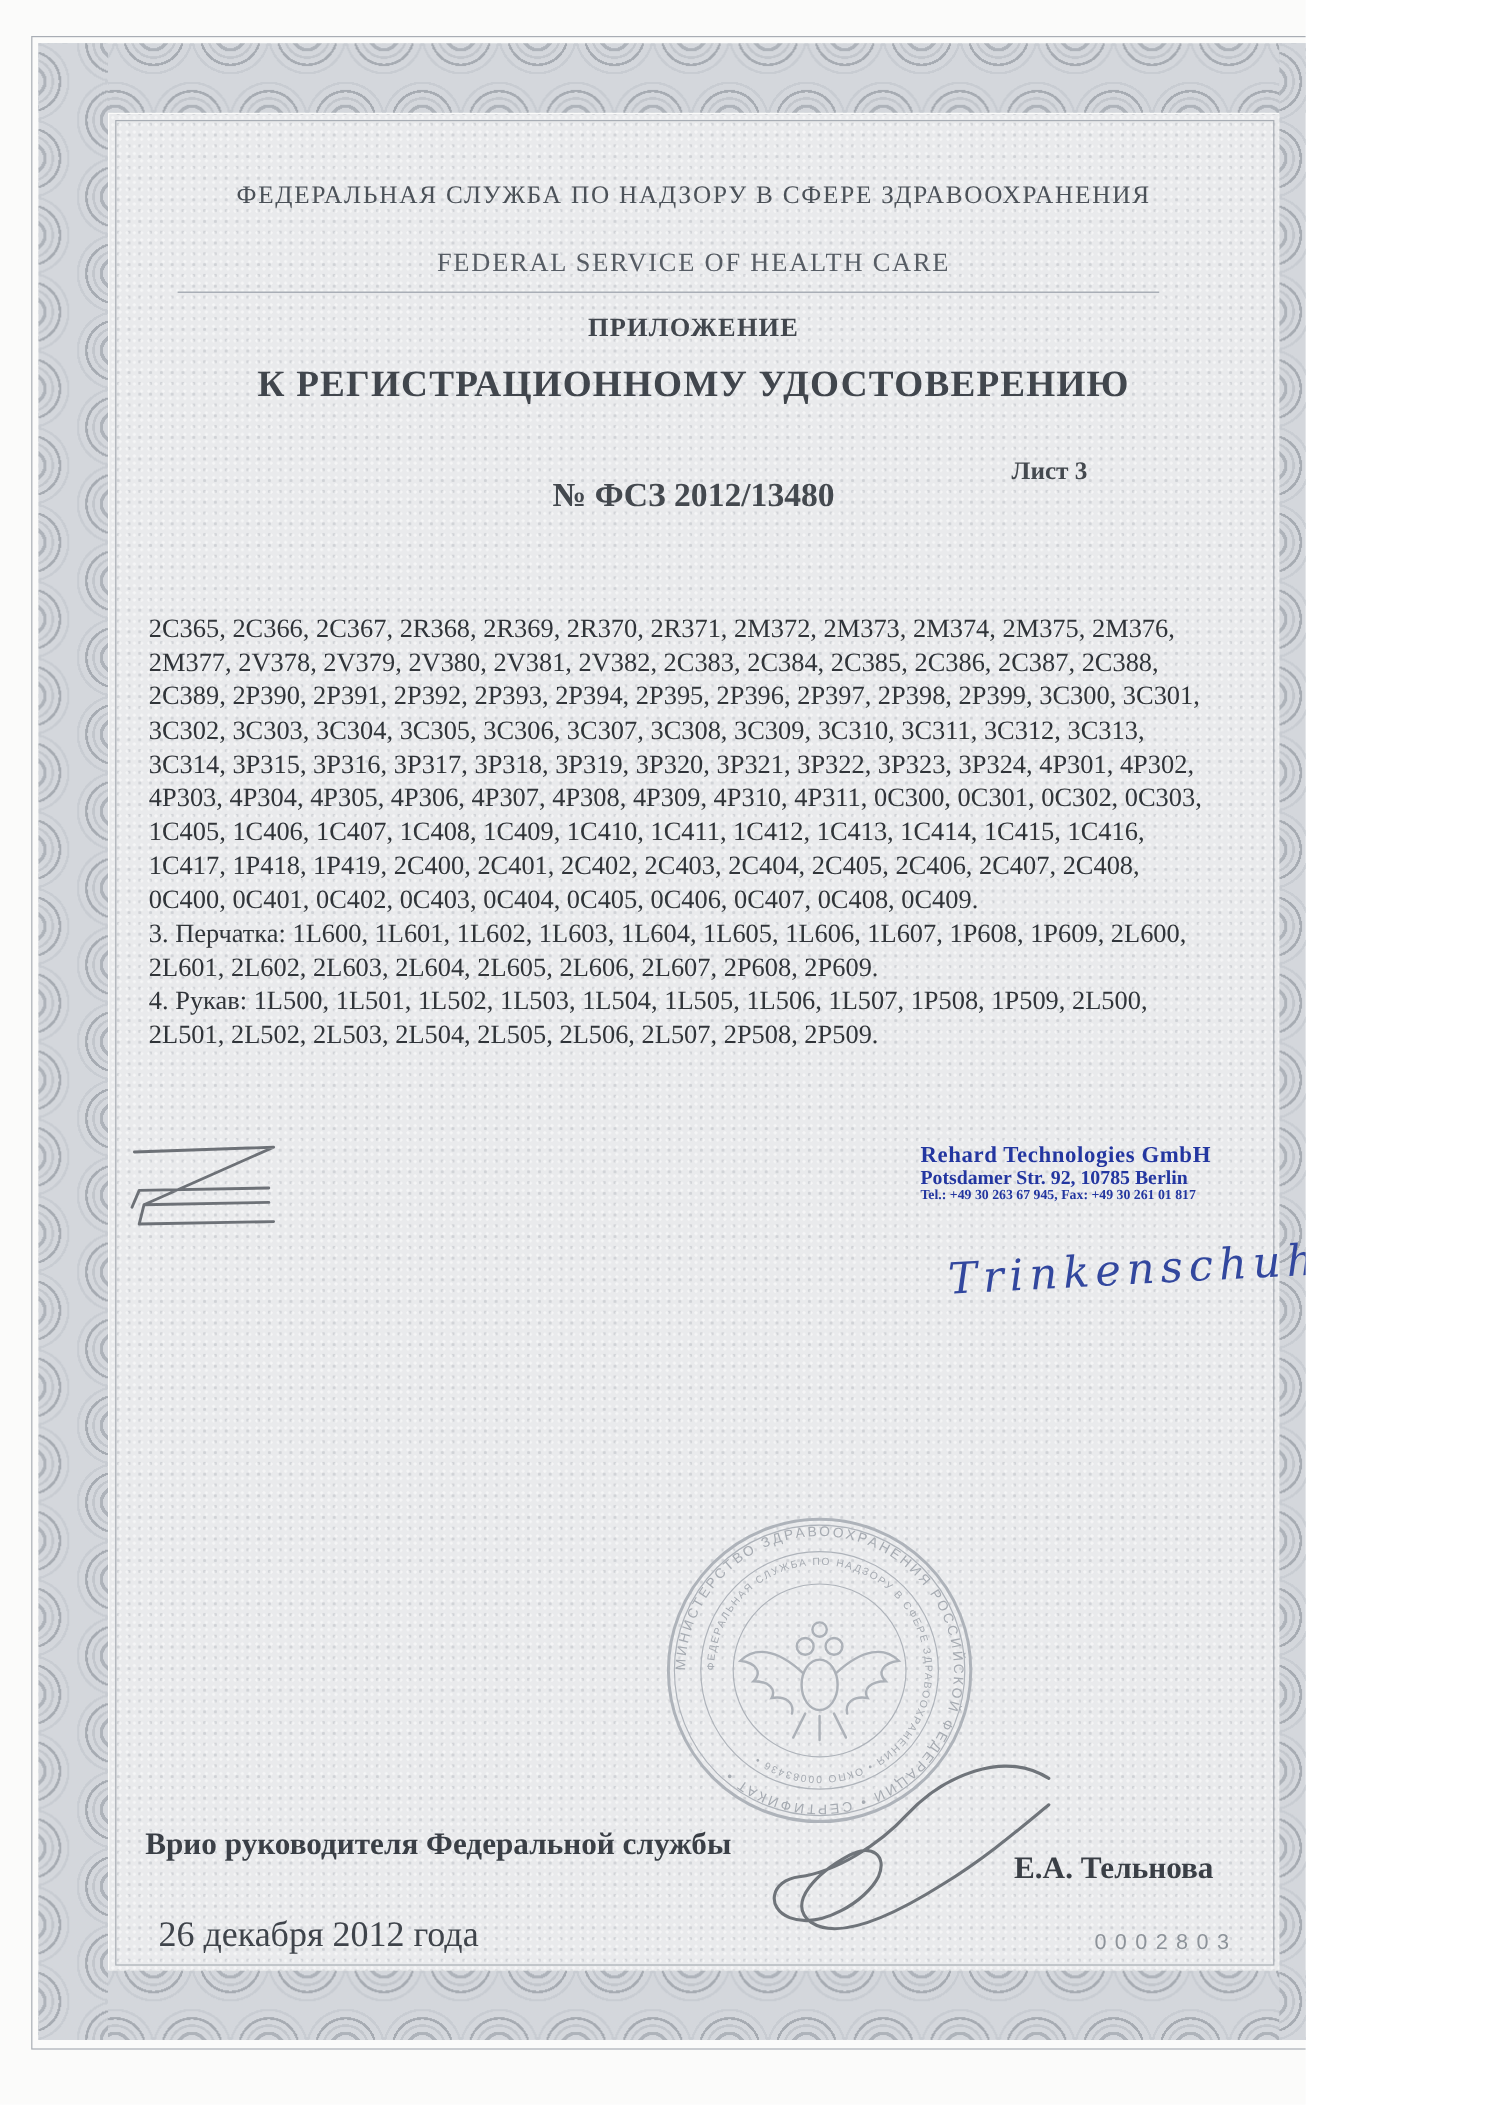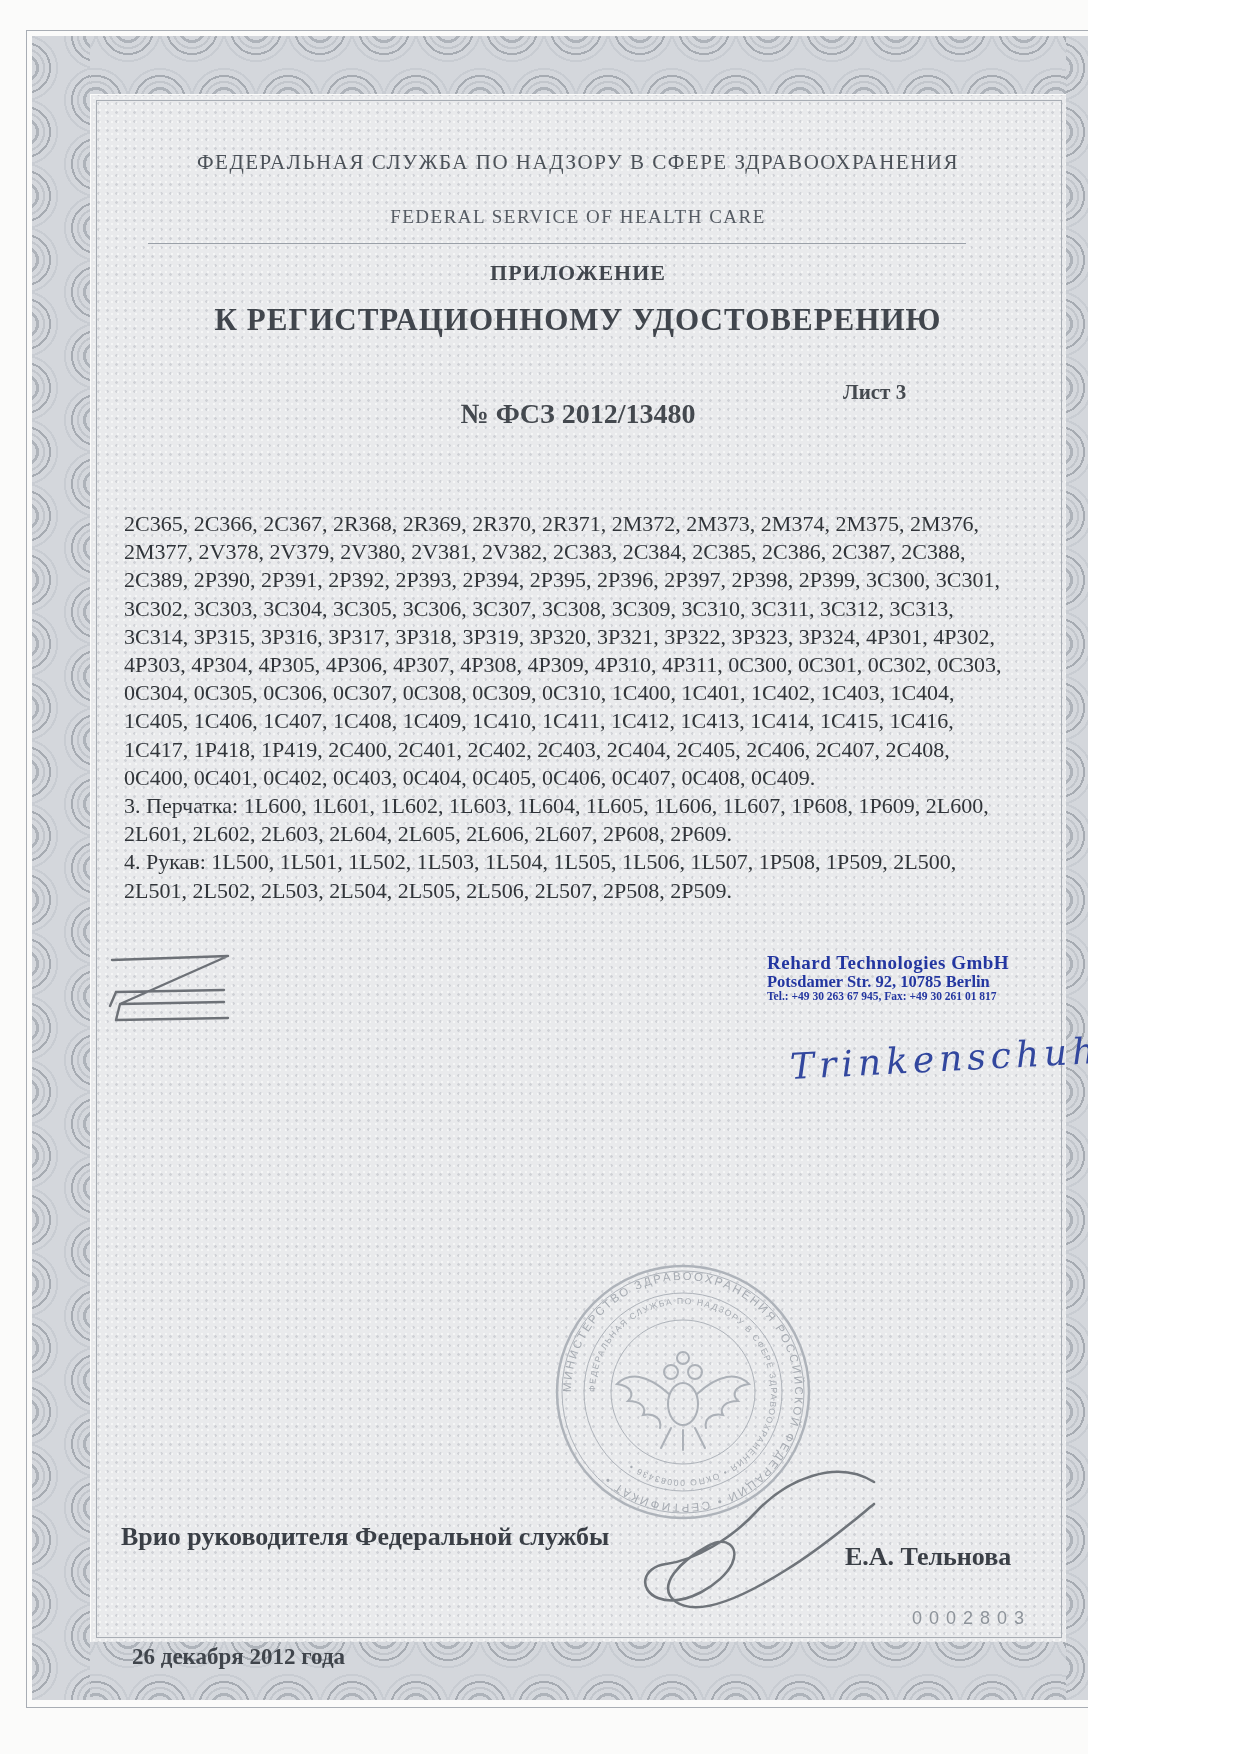--- a/index.html
+++ b/index.html
@@ -26,37 +26,37 @@
      radial-gradient(circle at 112% 50%, transparent 0 11px, #aeb3ba 11px 14px, transparent 14px 18px, #c2c6cc 18px 20px, transparent 20px 24px, #a6abb2 24px 26px, transparent 26px 31px, #c8ccd2 31px 33px, transparent 33px);
      background-size:58px 64px;background-position:0 0,0 32px;}
   .band-top{left:32px;top:36px;width:1092px;height:58px;}
   .band-bottom{left:32px;top:1642px;width:1092px;height:58px;}
   .band-left{left:32px;top:36px;width:58px;height:1664px;}
   .band-right{left:1066px;top:36px;width:58px;height:1664px;}
   
   .abs{position:absolute;}
   .center{left:96px;width:964px;text-align:center;}
   .hdr-ru{top:150px;font-size:21px;letter-spacing:1.5px;color:#4b5158;}
-  .hdr-en{top:206px;font-size:19px;letter-spacing:1.5px;color:#565c64;}
+  .hdr-en{top:206px;font-size:22px;letter-spacing:1.5px;color:#565c64;}
   .rule{left:148px;top:243px;width:818px;height:0;border-top:1px solid #9aa0a8;}
   .title1{top:260px;font-size:22px;font-weight:bold;letter-spacing:1px;color:#41464d;}
   .title2{top:302px;font-size:31px;font-weight:bold;letter-spacing:1px;color:#41464d;}
   .attach{top:360px;font-size:28px;font-weight:bold;letter-spacing:2px;color:#44494f;}
   .attach-no{top:398px;font-size:28px;font-weight:bold;color:#44494f;}
   .sheet{left:843px;top:380px;font-size:21px;font-weight:bold;color:#44494f;}
   .codes{left:124px;top:510px;width:930px;font-size:22px;line-height:28.2px;color:#303439;}
   .blue-stamp{left:767px;top:953px;color:#2336a0;line-height:1.05;}
   .blue-stamp .l1{font-size:19px;font-weight:bold;letter-spacing:.5px;}
   .blue-stamp .l2{font-size:16.5px;font-weight:bold;}
   .blue-stamp .l3{font-size:11.5px;font-weight:bold;}
   .handwriting{left:790px;top:1038px;font-size:36px;font-style:italic;color:#32479e;
                letter-spacing:5px;transform:rotate(-3deg);font-family:"DejaVu Serif", serif;}
   .sig-line1{left:121px;top:1522px;font-size:26px;font-weight:bold;color:#3a3f46;}
   .sig-line2{left:121px;top:1558px;font-size:26px;font-weight:bold;color:#3a3f46;}
-  .sig-date{left:132px;top:1596px;font-size:23px;font-weight:bold;color:#3f444b;margin-top:48px;}
+  .sig-date{left:132px;top:1596px;font-size:30px;font-weight:normal;color:#3f444b;}
   .signer{left:845px;top:1542px;font-size:26px;font-weight:bold;color:#3a3f46;}
   .serial{left:912px;top:1608px;font-size:18px;letter-spacing:7px;color:#8d939a;
           font-family:"Liberation Sans", sans-serif;}
   .margin-note{left:1156px;top:1524px;width:460px;font-size:21px;color:#1e1e1e;
                font-family:"Liberation Sans", sans-serif;letter-spacing:.5px;
                transform:rotate(-90deg);transform-origin:0 0;white-space:nowrap;}
   svg{display:block;}
 </style>
 </head>
 <body>
@@ -79,21 +79,20 @@
   <div class="abs center attach-no">№ ФСЗ 2012/13480</div>
   <div class="abs sheet">Лист 3</div>
 
   <div class="abs codes">
     <div>2C365, 2C366, 2C367, 2R368, 2R369, 2R370, 2R371, 2M372, 2M373, 2M374, 2M375, 2M376,</div>
     <div>2M377, 2V378, 2V379, 2V380, 2V381, 2V382, 2C383, 2C384, 2C385, 2C386, 2C387, 2C388,</div>
     <div>2C389, 2P390, 2P391, 2P392, 2P393, 2P394, 2P395, 2P396, 2P397, 2P398, 2P399, 3C300, 3C301,</div>
     <div>3C302, 3C303, 3C304, 3C305, 3C306, 3C307, 3C308, 3C309, 3C310, 3C311, 3C312, 3C313,</div>
     <div>3C314, 3P315, 3P316, 3P317, 3P318, 3P319, 3P320, 3P321, 3P322, 3P323, 3P324, 4P301, 4P302,</div>
     <div>4P303, 4P304, 4P305, 4P306, 4P307, 4P308, 4P309, 4P310, 4P311, 0C300, 0C301, 0C302, 0C303,</div>
-    <div>0C304, 0C305, 0C306, 0C307, 0C308, 0C309, 0C310, 1C400, 1C401, 1C402, 1C403, 1C404,</div>
     <div>1C405, 1C406, 1C407, 1C408, 1C409, 1C410, 1C411, 1C412, 1C413, 1C414, 1C415, 1C416,</div>
     <div>1C417, 1P418, 1P419, 2C400, 2C401, 2C402, 2C403, 2C404, 2C405, 2C406, 2C407, 2C408,</div>
     <div>0C400, 0C401, 0C402, 0C403, 0C404, 0C405, 0C406, 0C407, 0C408, 0C409.</div>
     <div>3. Перчатка: 1L600, 1L601, 1L602, 1L603, 1L604, 1L605, 1L606, 1L607, 1P608, 1P609, 2L600,</div>
     <div>2L601, 2L602, 2L603, 2L604, 2L605, 2L606, 2L607, 2P608, 2P609.</div>
     <div>4. Рукав: 1L500, 1L501, 1L502, 1L503, 1L504, 1L505, 1L506, 1L507, 1P508, 1P509, 2L500,</div>
     <div>2L501, 2L502, 2L503, 2L504, 2L505, 2L506, 2L507, 2P508, 2P509.</div>
   </div>
 
   <svg class="abs" style="left:106px;top:946px;" width="150" height="84" viewBox="0 0 150 84">

